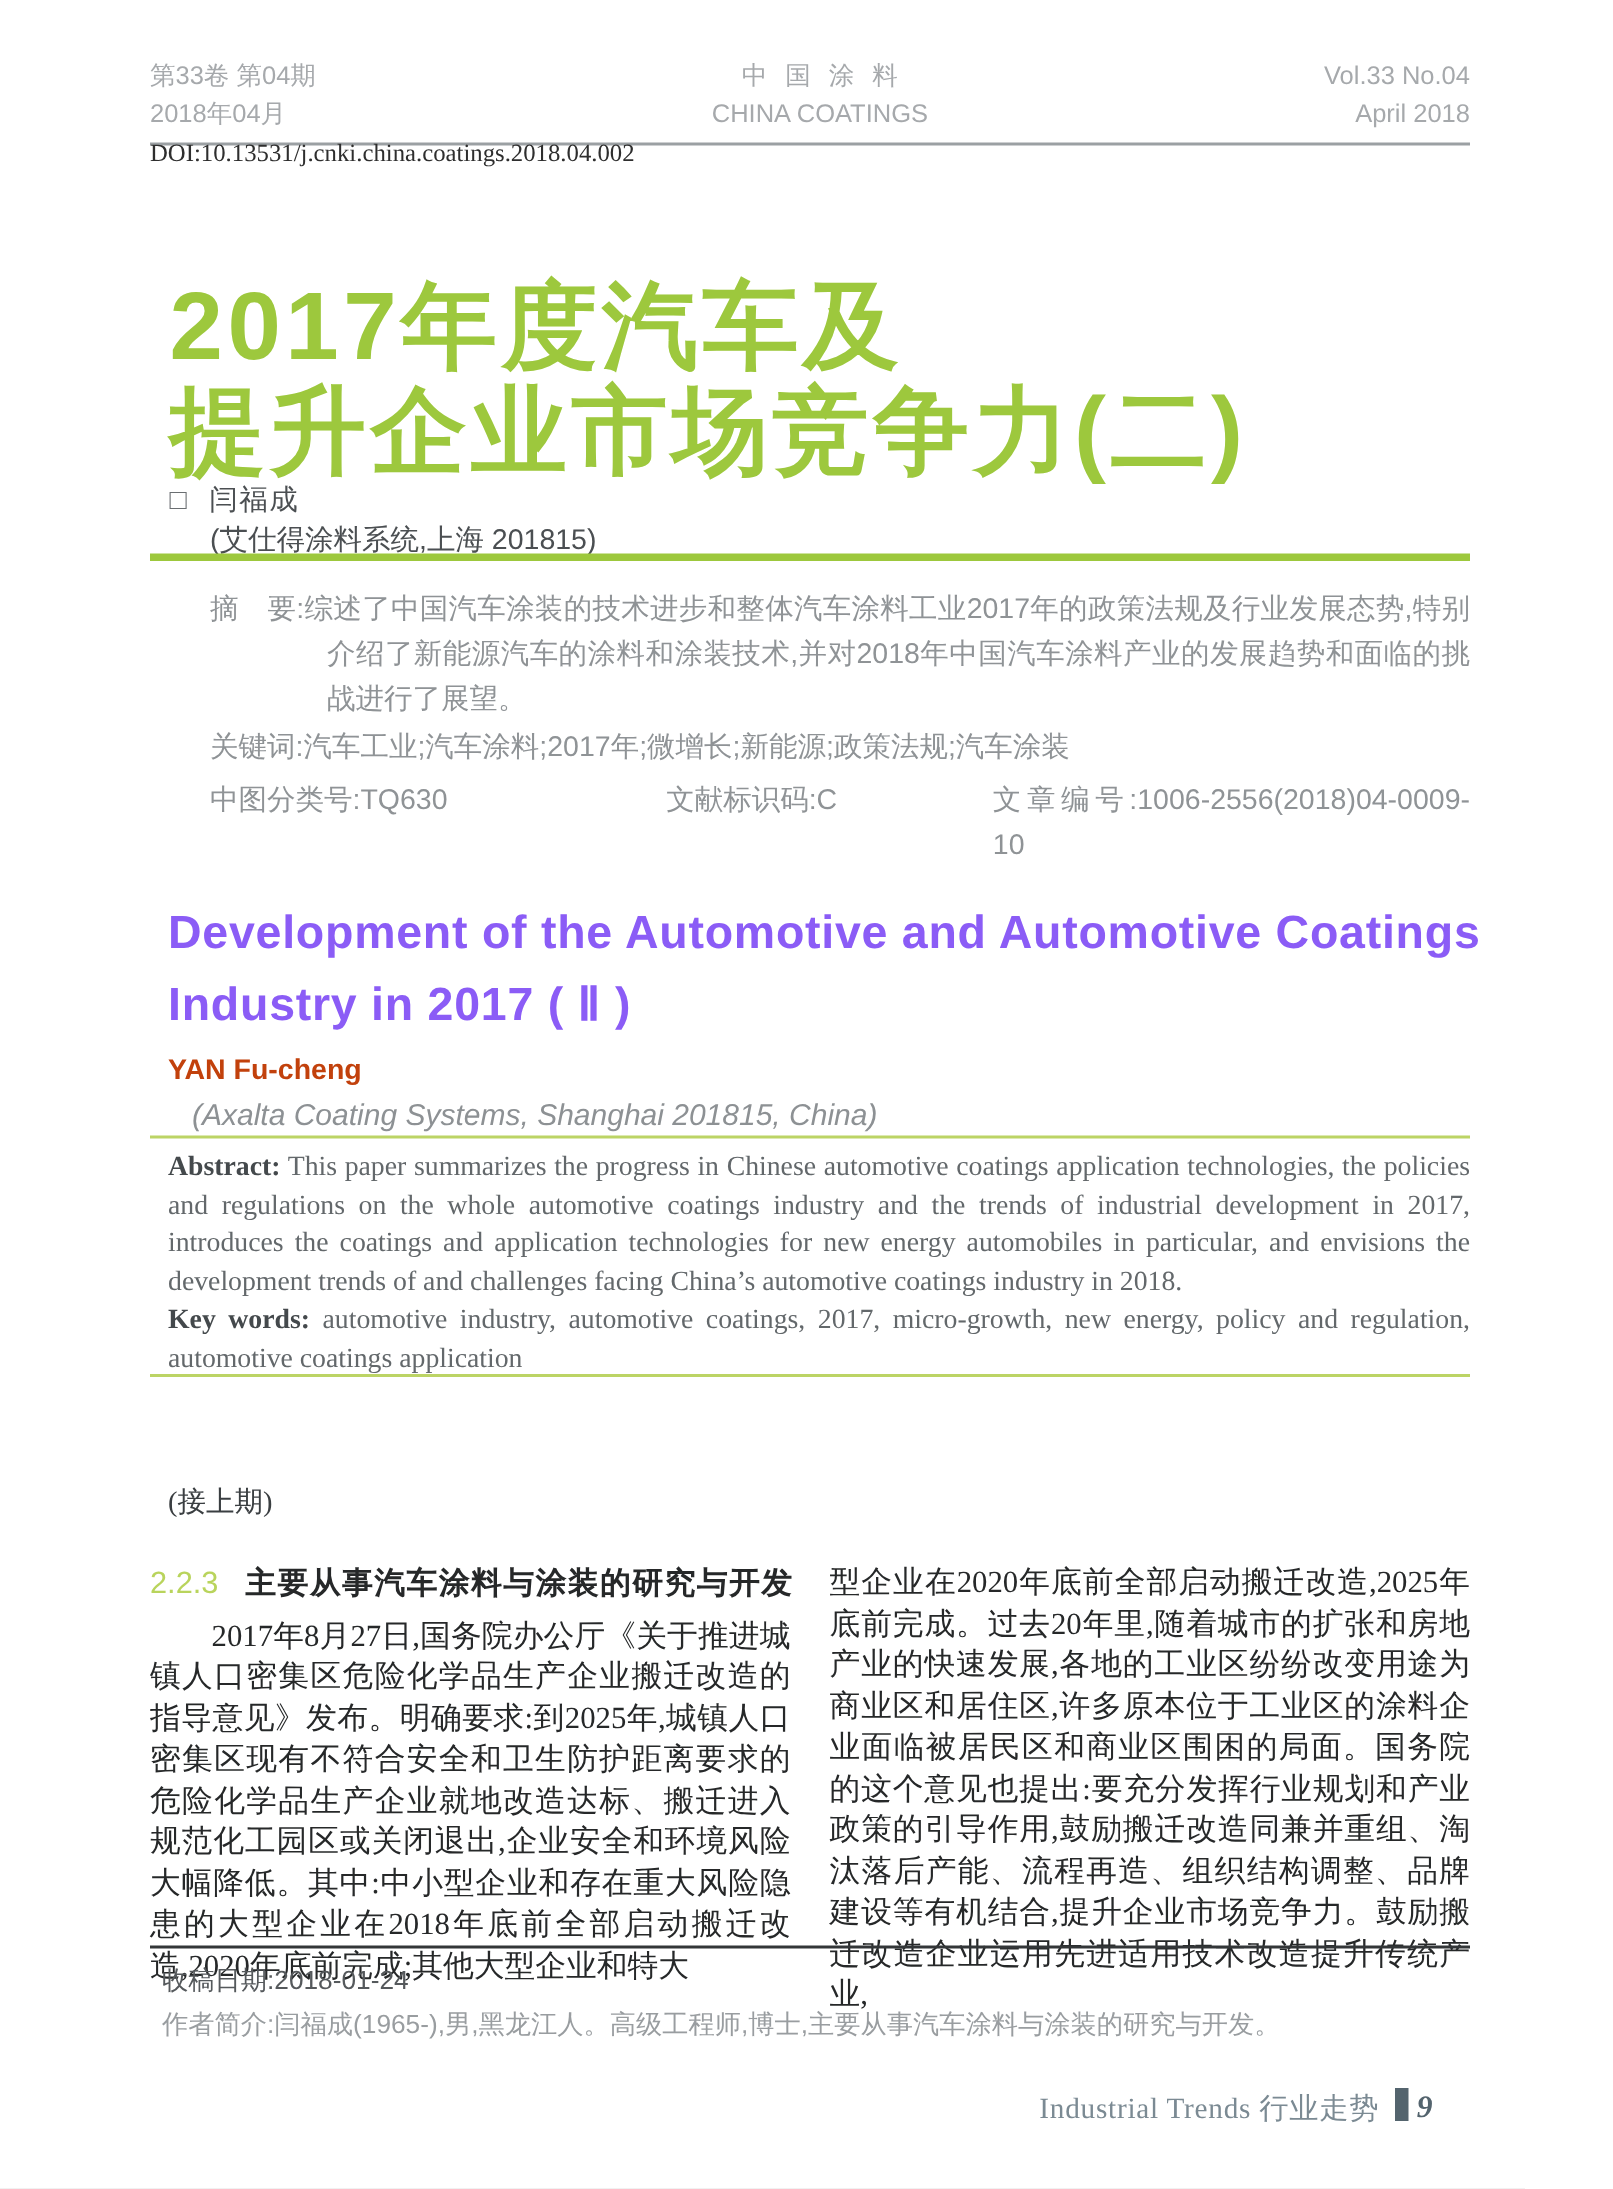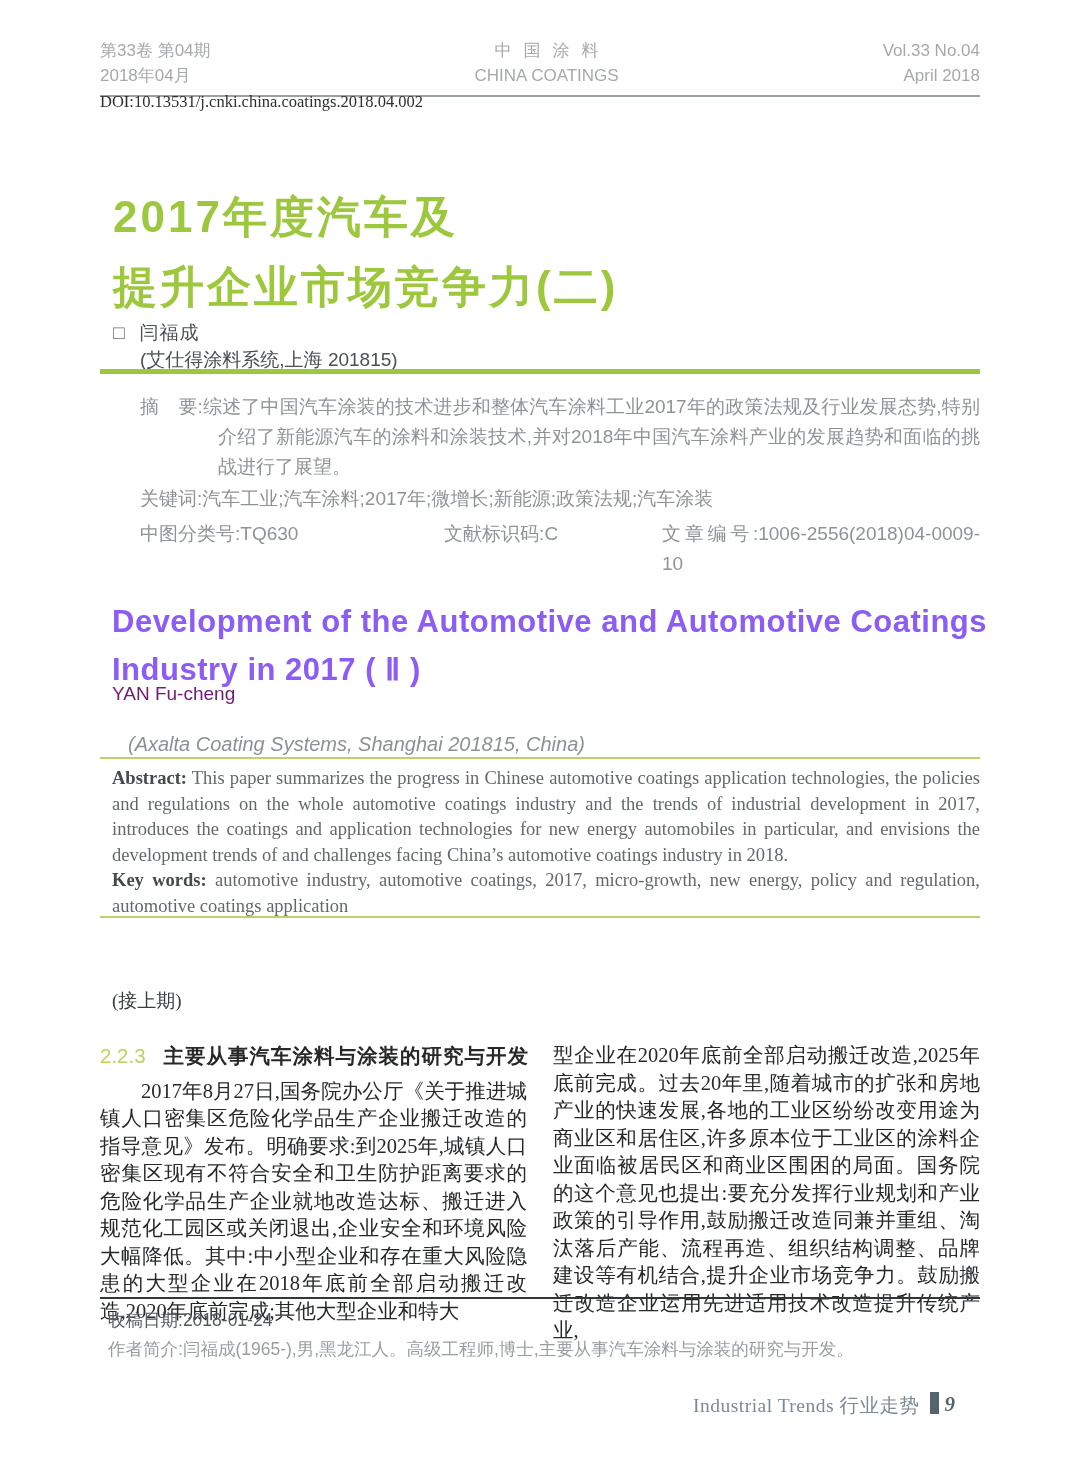--- a/index.html
+++ b/index.html
@@ -23,21 +23,21 @@
   .hdr .c-right  { text-align:right; }
   .journal-cn { letter-spacing:12px; margin-right:-12px; }
   .doi {
     position:absolute; top:92px; left:100px;
     font-family:"Liberation Serif", serif;
     font-size:16.5px; color:#2e2e2e;
   }
   
   .title-cn {
     position:absolute; top:182px; left:113px;
-    font-size:44px; font-weight:bold; line-height:70px;
+    font-size:64px; font-weight:bold; line-height:70px;
     letter-spacing:3px; white-space:nowrap;
   }
   .author-row {
     position:absolute; top:320px; left:113px;
     font-size:19px; color:#4b4f52; letter-spacing:1px;
   }
   .author-row .marker { margin-right:14px; color:#6a6e71; }
   .affil-cn {
     position:absolute; top:347px; left:140px;
     font-size:19px; color:#4b4f52;
@@ -56,22 +56,22 @@
   .clc-row { display:flex; margin-top:5px; }
   .clc-row .g1 { width:310px; }
   .clc-row .g2 { width:222px; }
   
   .title-en {
     position:absolute; top:598px; left:112px;
     font-size:31px; font-weight:bold; line-height:48px;
     letter-spacing:0.5px; white-space:nowrap;
   }
   .author-en {
-    position:absolute; top:683px; left:112px;
-    font-size:19px; color:#701a75;
+    position:absolute; top:703px; left:112px;
+    font-size:19px; color:#c2410c;font-weight:bold;
   }
   .affil-en {
     position:absolute; top:733px; left:128px;
     font-family:Liberation Sans, sans-serif; font-style:italic;
     font-size:20px; color:#8d9194;
   }
   .rule-thin1 { position:absolute; top:757px; left:100px; width:880px; height:2px; }
   .rule-thin2 { position:absolute; top:916px; left:100px; width:880px; height:2px; }
   
   .abs-en {

